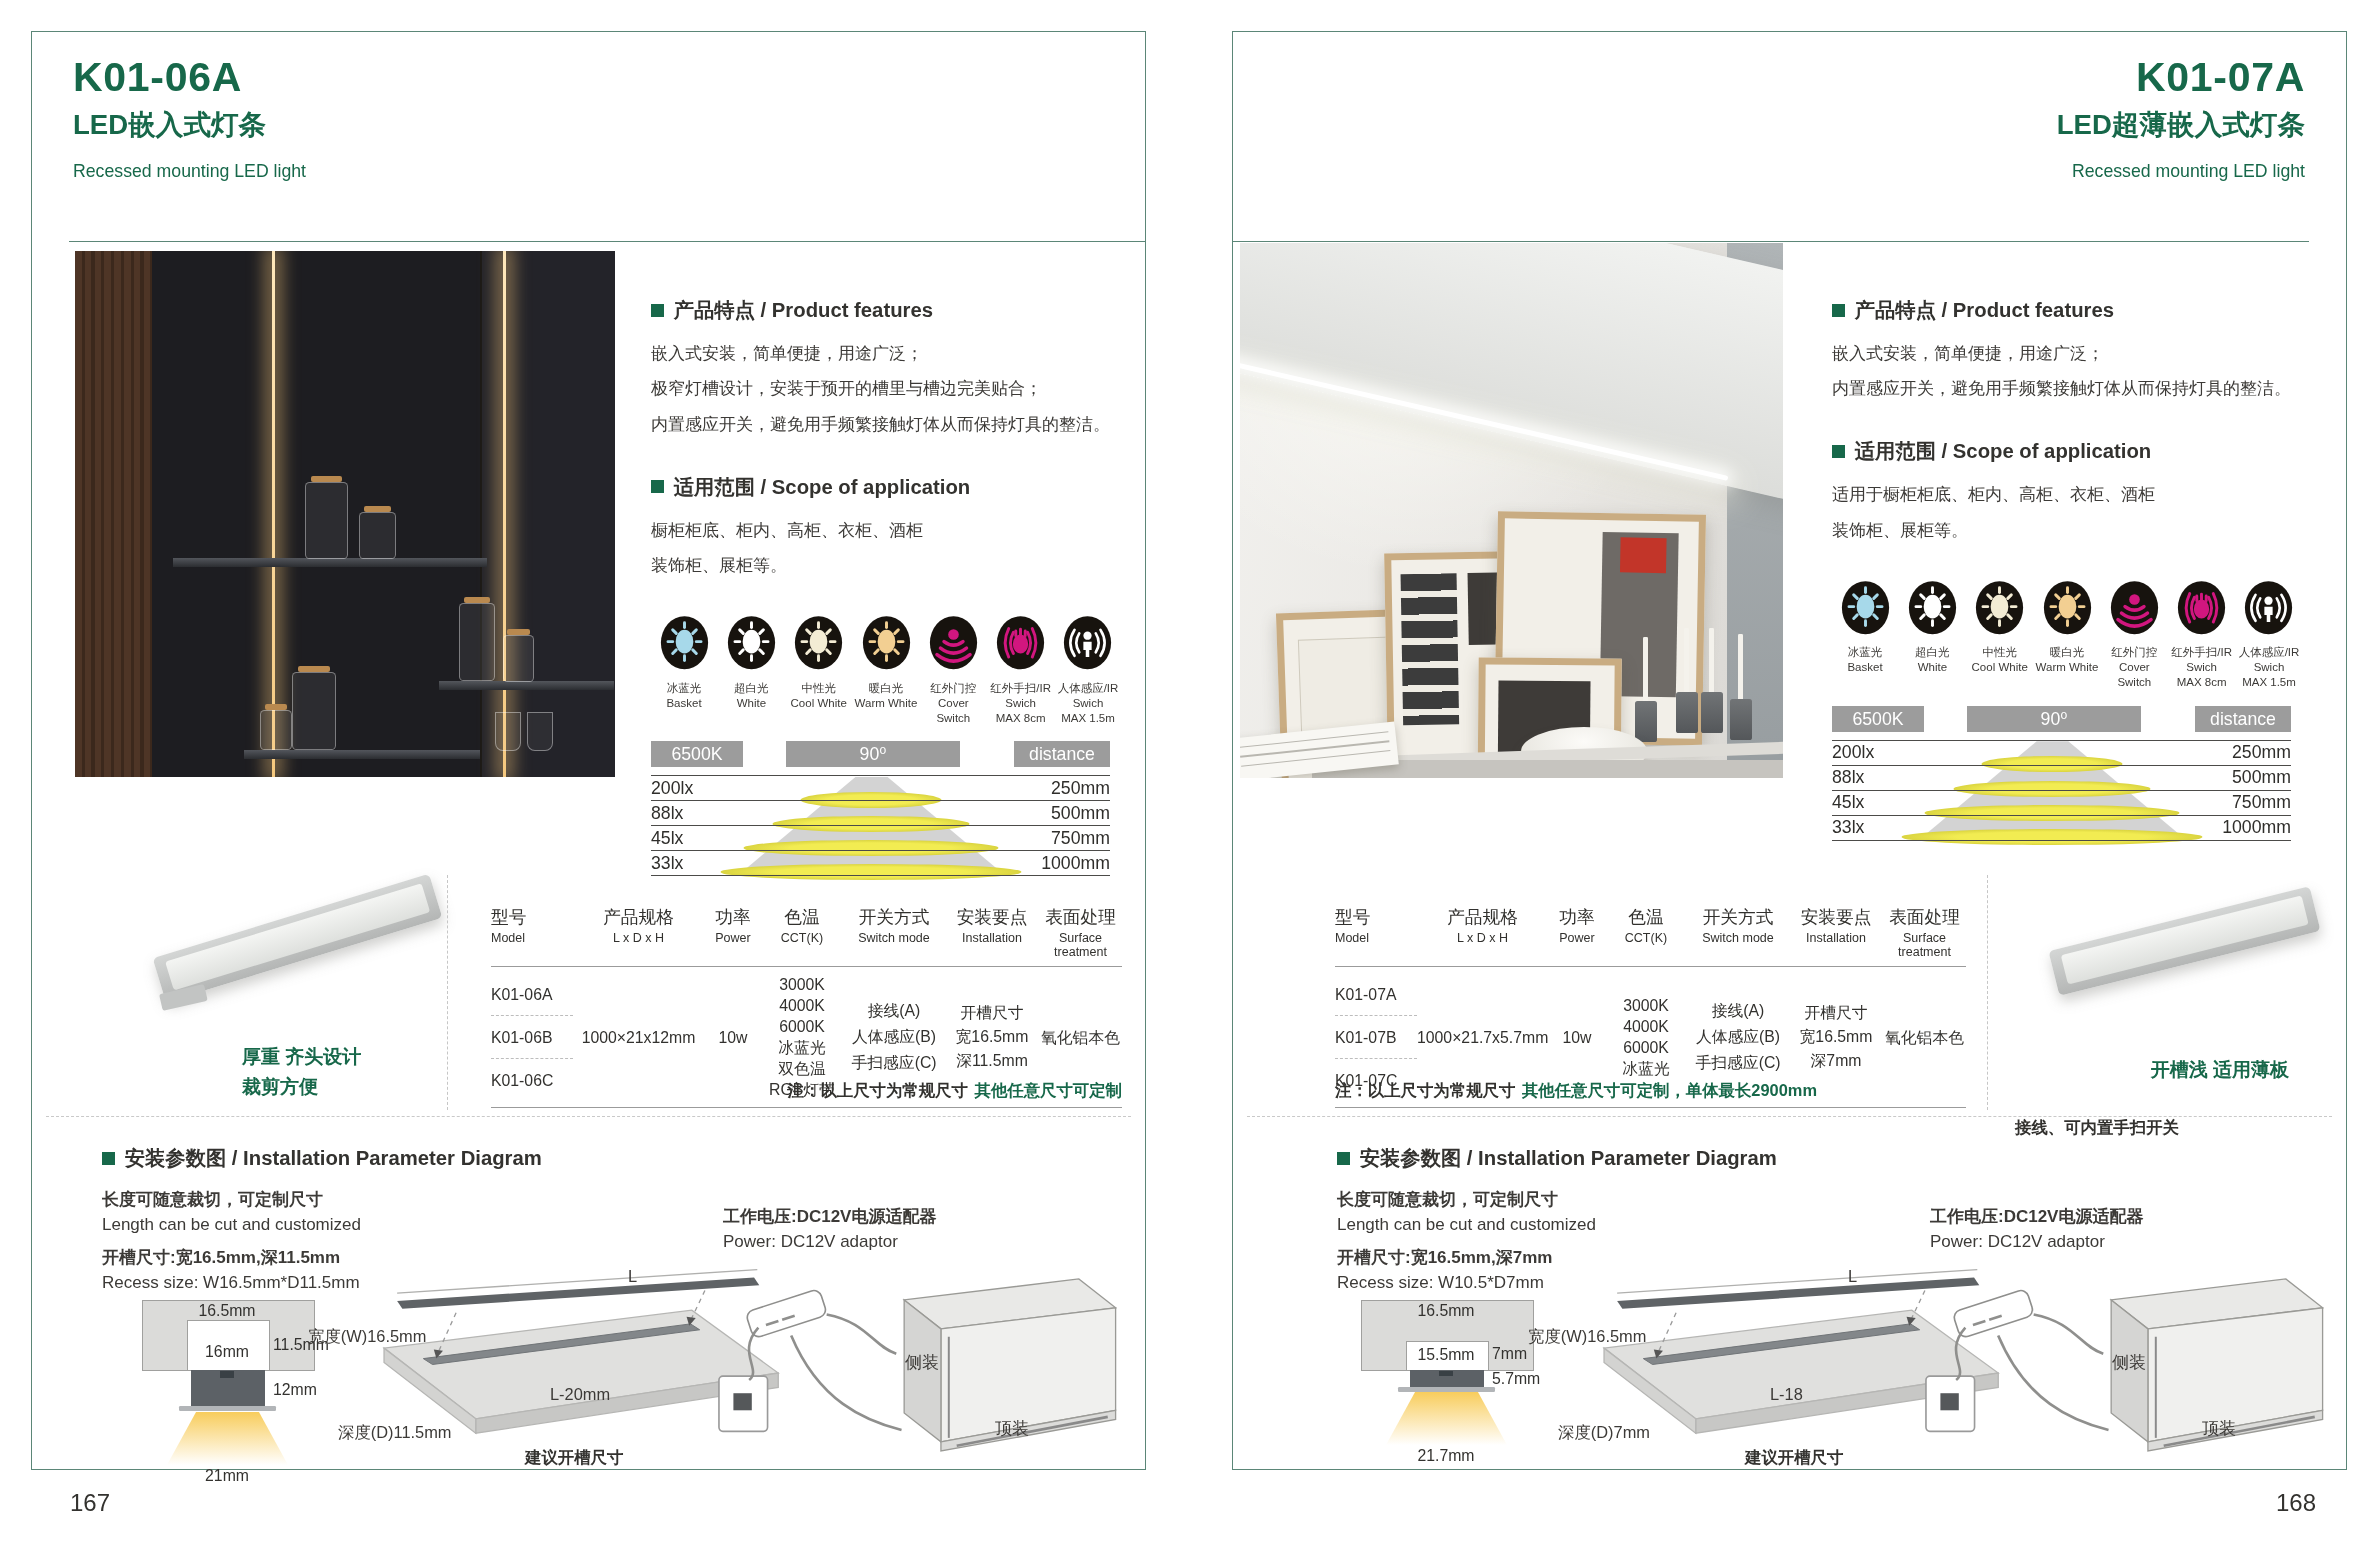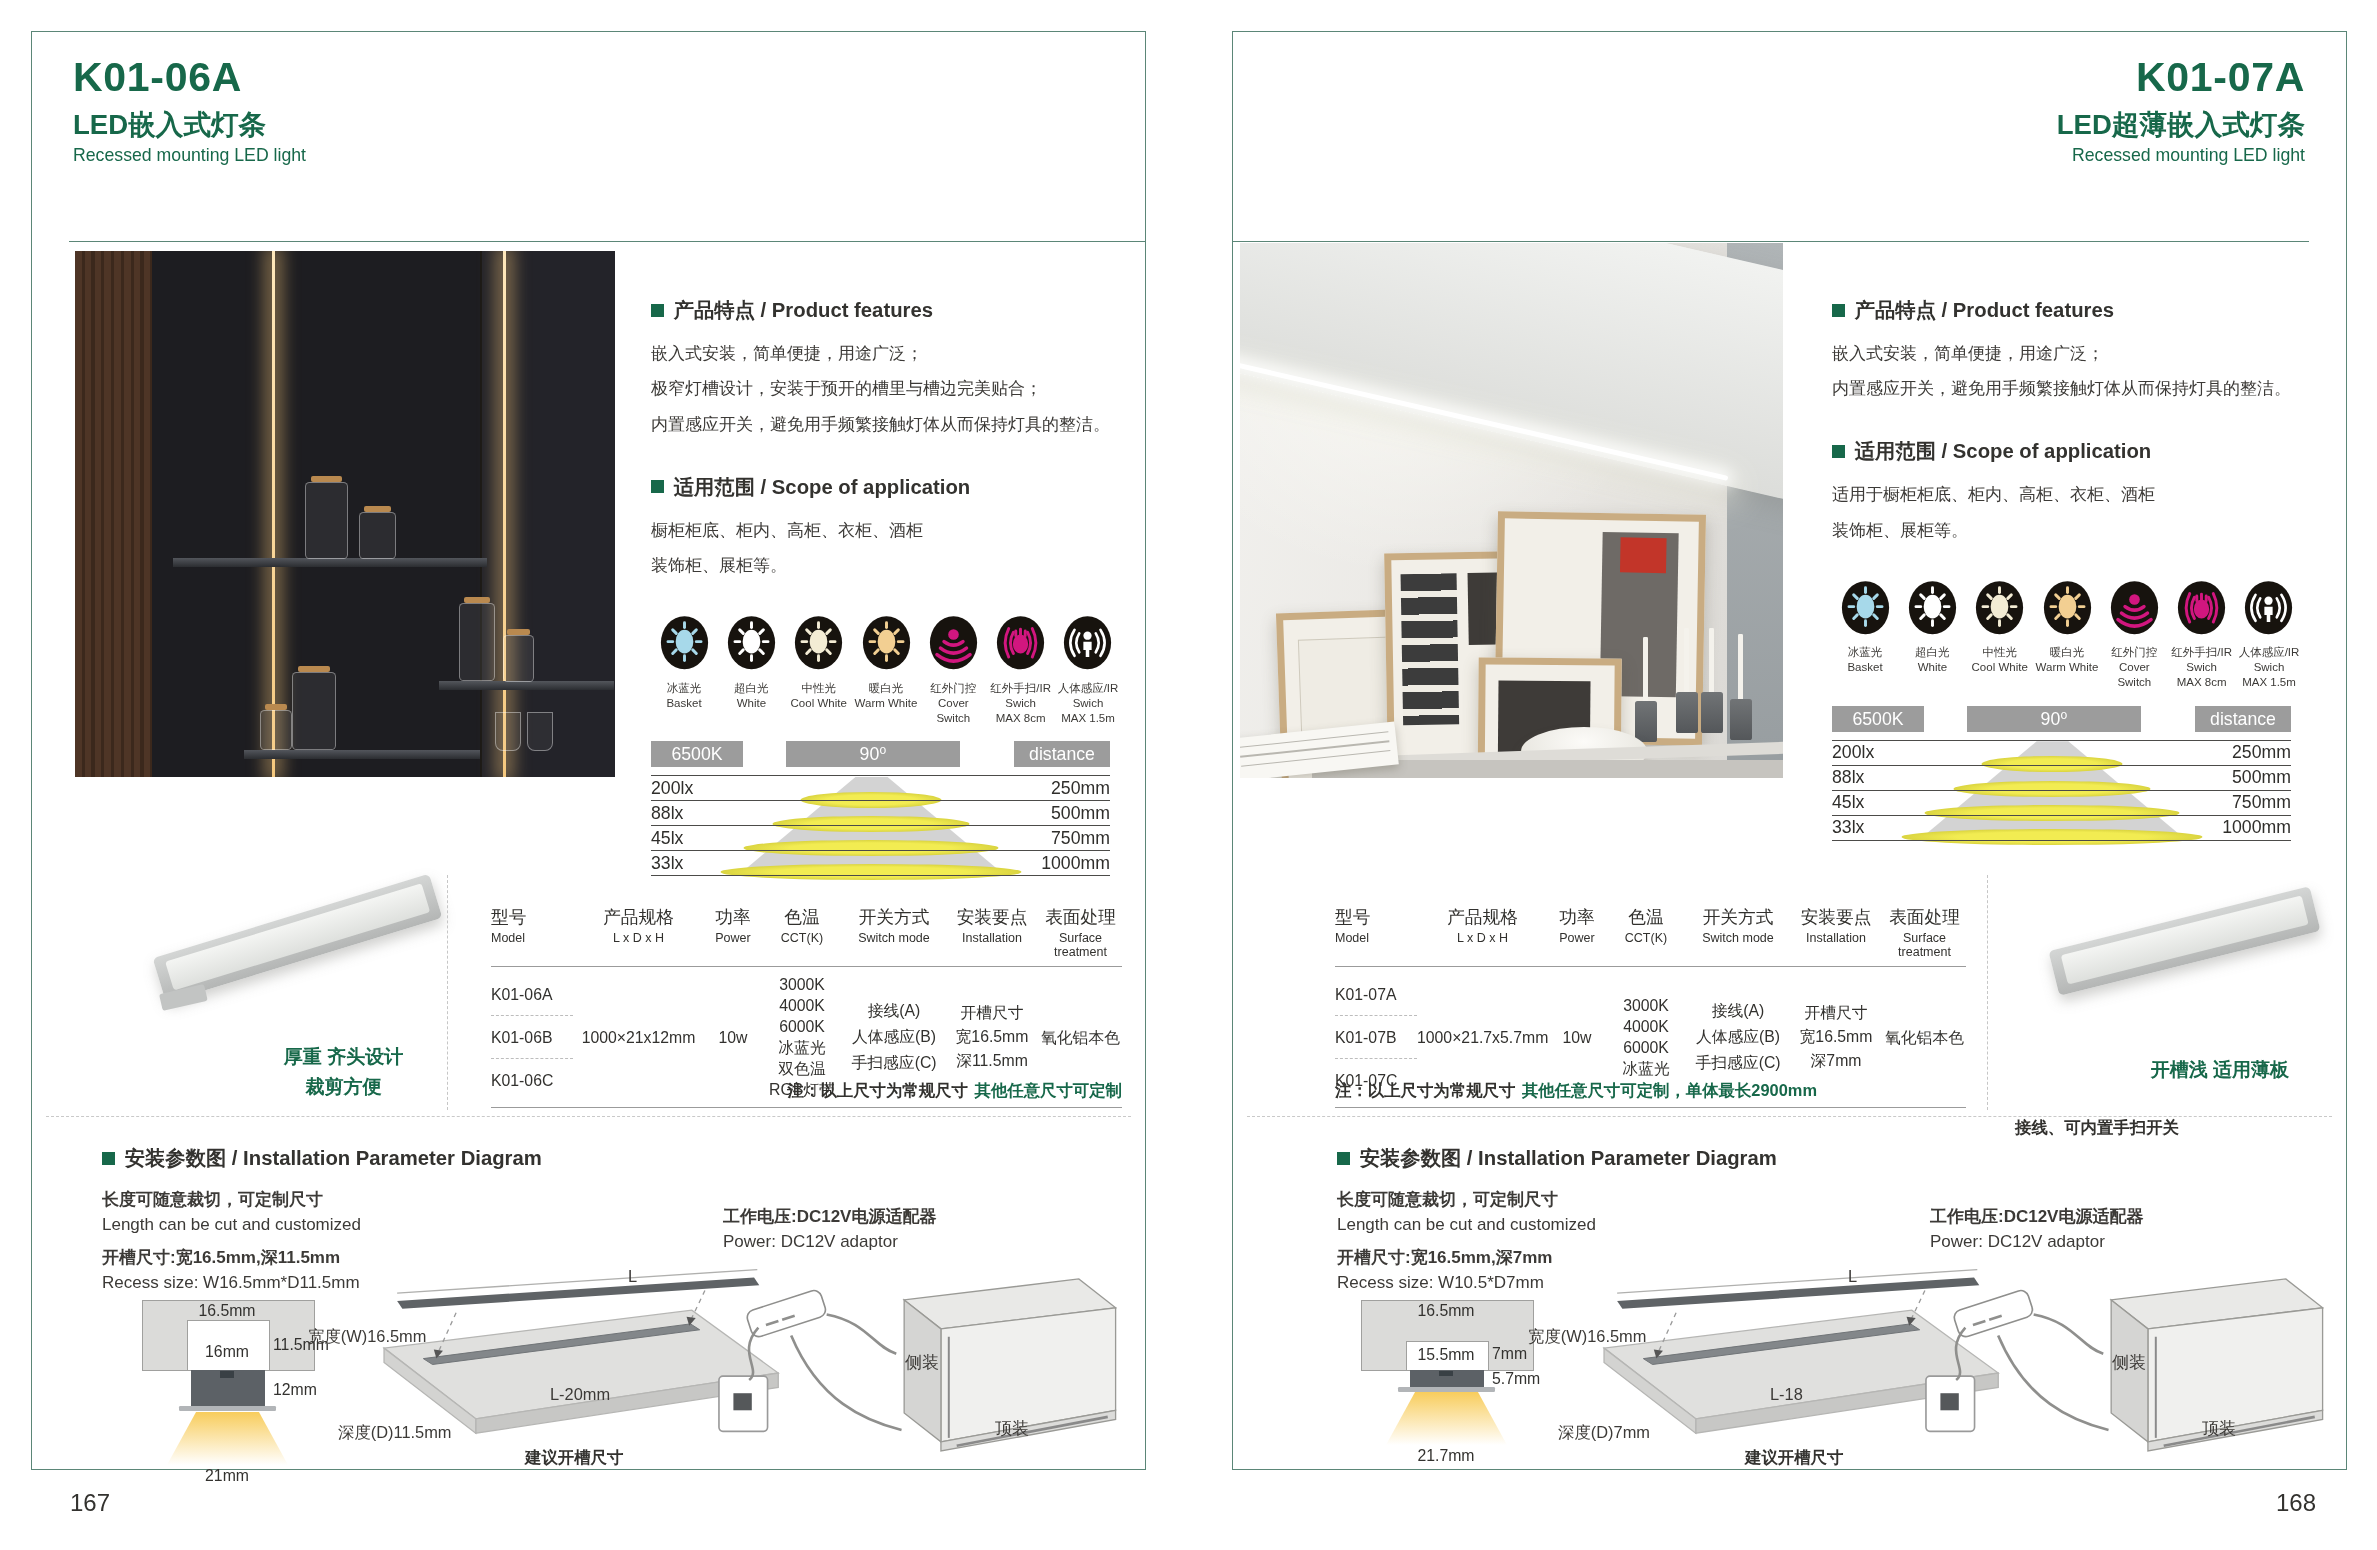--- a/index.html
+++ b/index.html
@@ -9,21 +9,21 @@
   html,body{margin:0;padding:0;background:#fff;width:2377px;height:1550px;
     font-family:"Liberation Sans","DejaVu Sans",sans-serif;color:var(--body);}
   #canvas{position:relative;width:2377px;height:1550px;overflow:hidden;background:#fff;}
   .card{position:absolute;top:31px;width:1115px;height:1439px;background:#fff;border:1.3px solid var(--teal);box-sizing:border-box;}
   .card-left{left:31px}.card-right{left:1232px}
   
   .hdr{position:absolute;top:22px;left:41px;right:41px}
   .card-right .hdr{text-align:right}
   .model{font-size:41px;font-weight:bold;color:var(--green);letter-spacing:0.7px}
   .tcn{font-size:27.6px;font-weight:bold;color:var(--green);margin-top:5.3px}
-  .ten{font-size:17.7px;color:var(--green);margin-top:2px}
+  .ten{font-size:17.7px;color:var(--green);margin-top:18px}
   .hdr-line{position:absolute;top:209px;border-top:1.3px solid var(--teal)}
   .card-left .hdr-line{left:37px;right:-1.3px}
   .card-right .hdr-line{left:-1.3px;right:37px}
   
   .photo{position:absolute;overflow:hidden}
   .card-left .photo{left:43px;top:219px;width:540px;height:526px;background:#1b1916}
   .card-right .photo{left:6.6px;top:211px;width:543px;height:535px;background:linear-gradient(105deg,#f2f1ee,#e7e5e1 60%,#d8d6d2)}
   .pd{position:absolute}
   .wood{left:0;top:0;bottom:0;width:77px;background:repeating-linear-gradient(90deg,#4e3526 0 6.6px,#3b281c 6.6px 9.8px)}
   .bay{background:#202024}
@@ -72,21 +72,21 @@
     border-top:1.3px solid #4c4b49;font-size:17.7px;color:#2f2e2b}
   .crow:last-child{border-bottom:1.3px solid #4c4b49}
   
   .profile{position:absolute;width:289px;height:46px}
   .card-left .profile{left:121px;top:883px;transform:rotate(-17deg)}
   .card-right .profile{left:817px;top:886px;transform:rotate(-14deg);width:269px}
   .pr-body{position:absolute;inset:0;background:linear-gradient(#d4d6d5,#b4b6b5);border-radius:5.3px;box-shadow:0 6.6px 13px rgba(120,120,115,.35)}
   .pr-strip{position:absolute;left:10.5px;right:10.5px;top:6.6px;bottom:9.2px;background:linear-gradient(#f4f5f3,#dee0dd);border-radius:3.3px}
   .pr-end{position:absolute;left:-5.3px;bottom:-9.2px;width:46px;height:17px;background:#c2c4c3;border-radius:2.6px;transform:rotate(4deg)}
   .prod-caption{position:absolute;font-size:19px;font-weight:bold;color:var(--green);line-height:30px}
-  .card-left .prod-caption{left:210px;top:1010px;width:203px;text-align:center}
+  .card-left .prod-caption{left:210px;top:1010px;width:203px;text-align:left}
   .card-right .prod-caption{left:807px;top:1023px;width:249px;text-align:right}
   .vdash{position:absolute;border-left:1.3px dashed #c6c6c6;top:843px;height:235px}
   .card-left .vdash{left:415px}.card-right .vdash{left:754px}
   
   .ptable{position:absolute;top:870px;width:631px;color:#32312e}
   .card-left .ptable{left:459px}.card-right .ptable{left:102px}
   .tgrid{display:grid;grid-template-columns:82px 131px 58px 80px 104px 92px 85px}
   .thead{border-bottom:1.3px solid var(--line);padding:2.6px 0 7.9px}
   .th{text-align:center}.th:first-child{text-align:left}
   .hcn{font-size:17.7px;font-weight:normal}.hen{font-size:12.5px;margin-top:2px}

